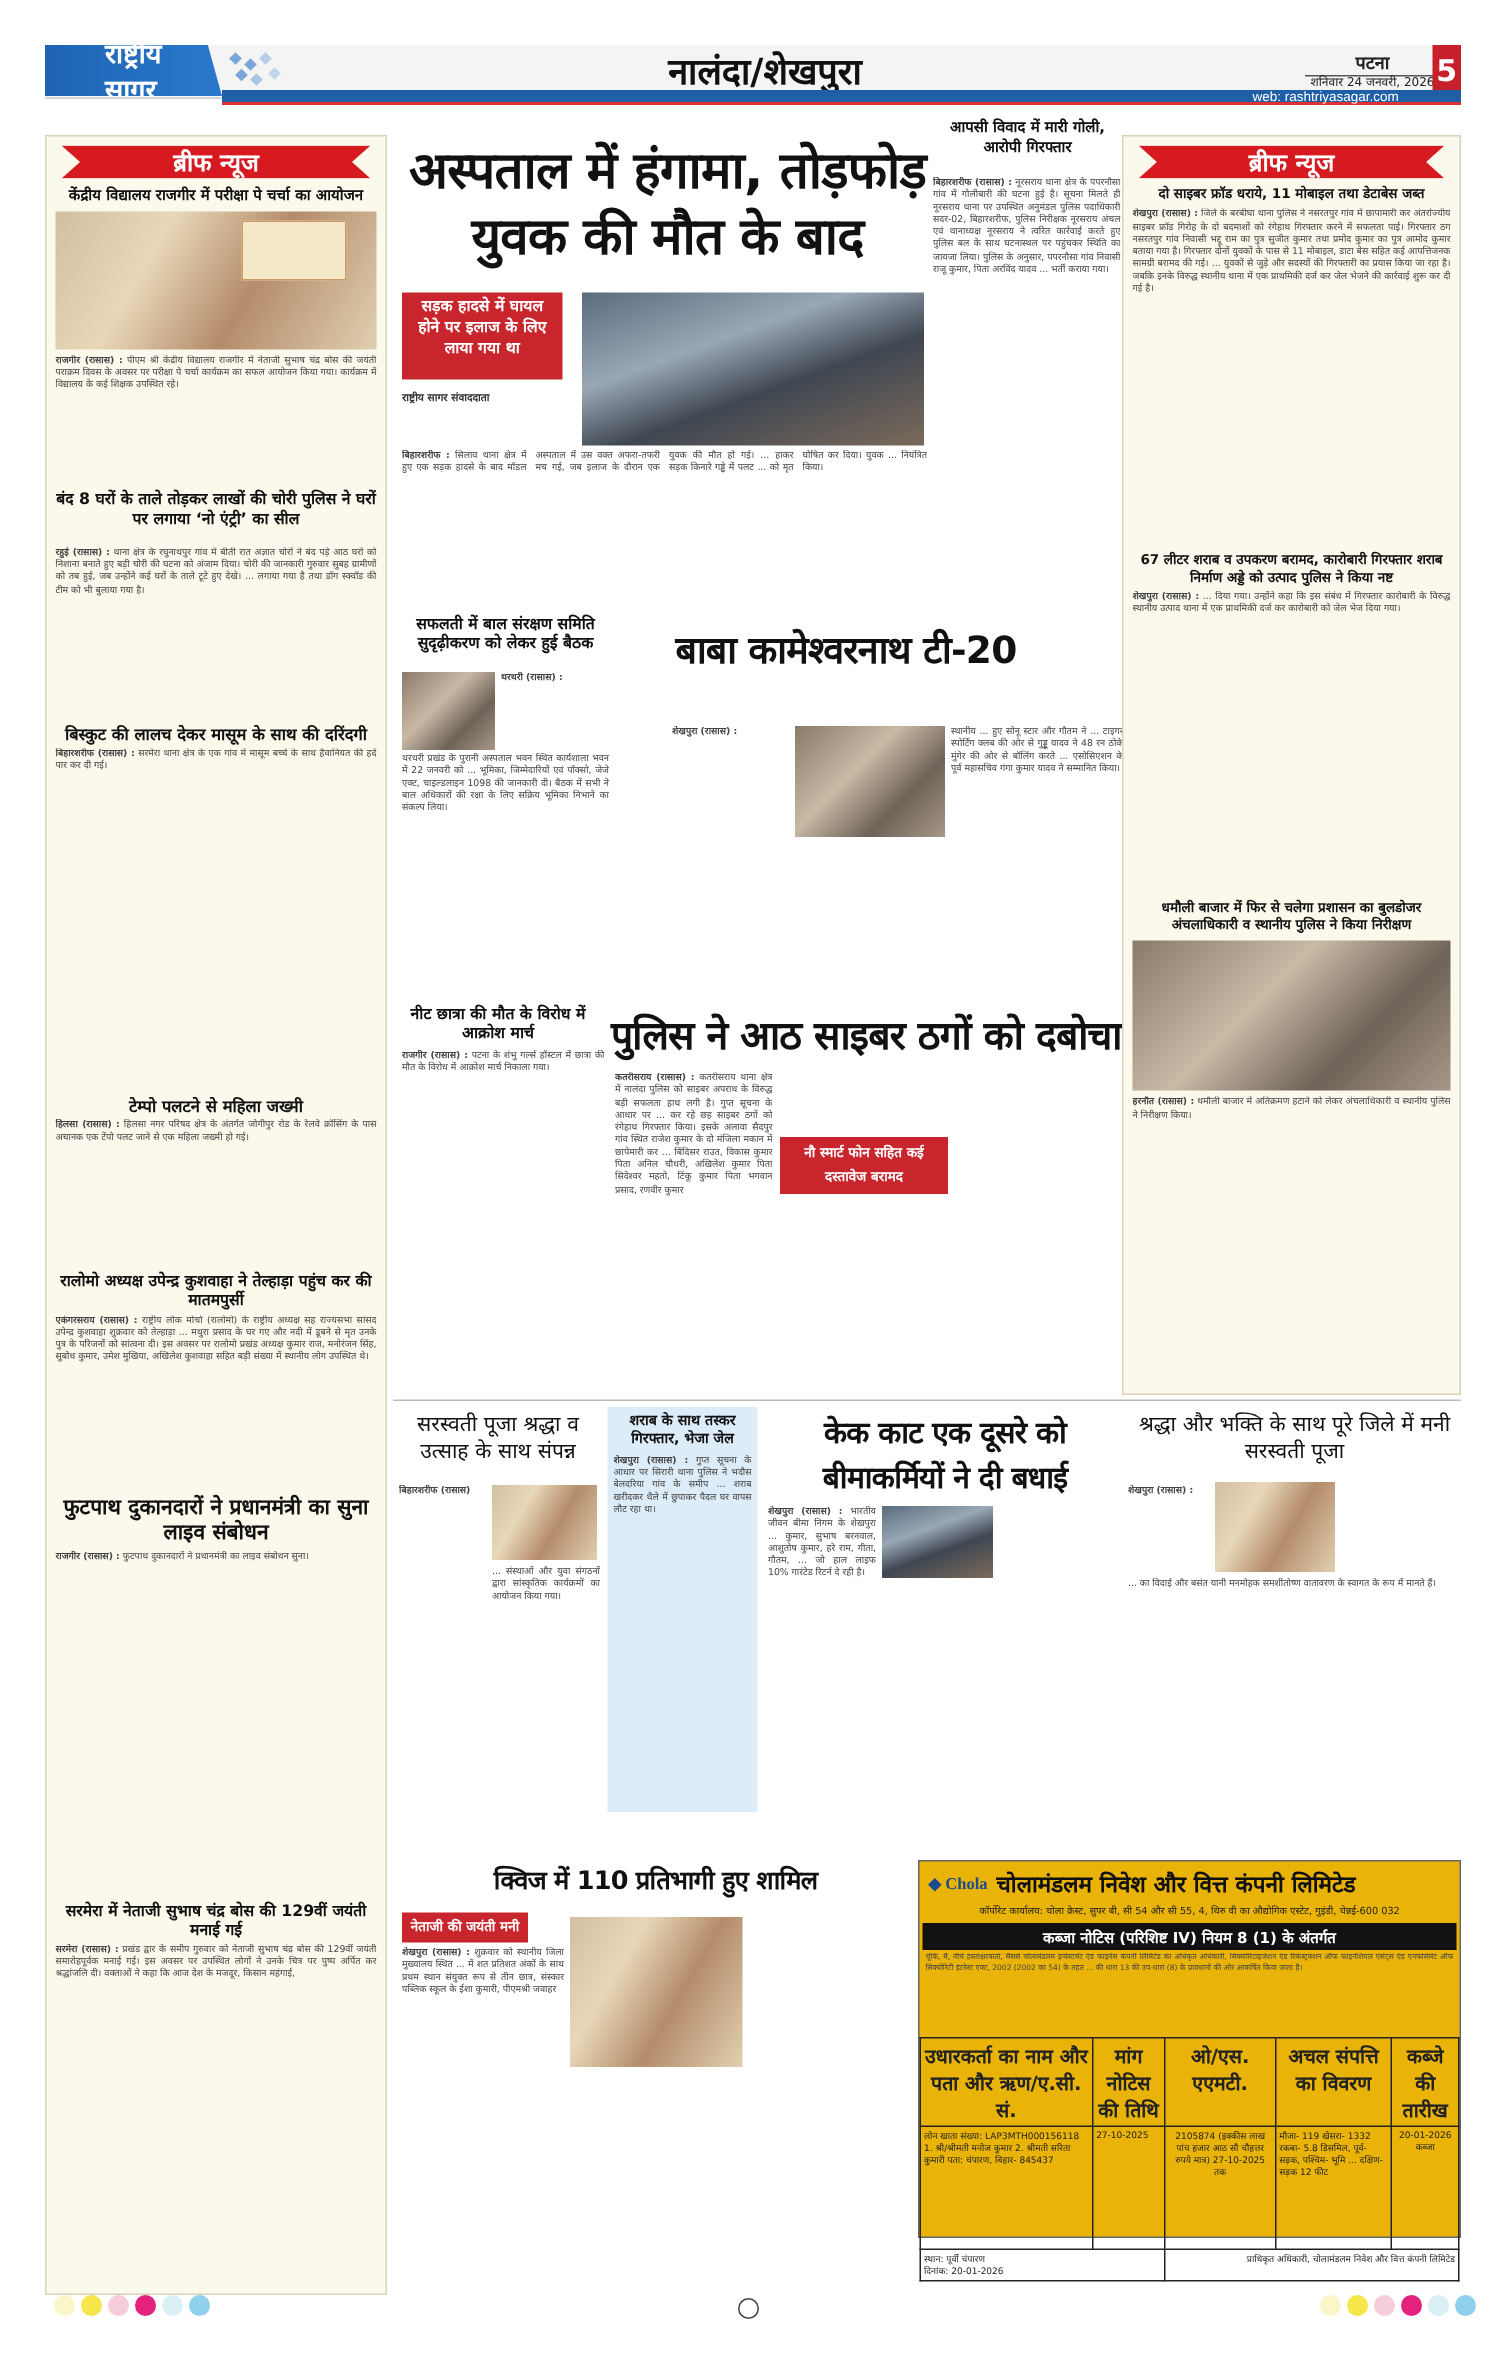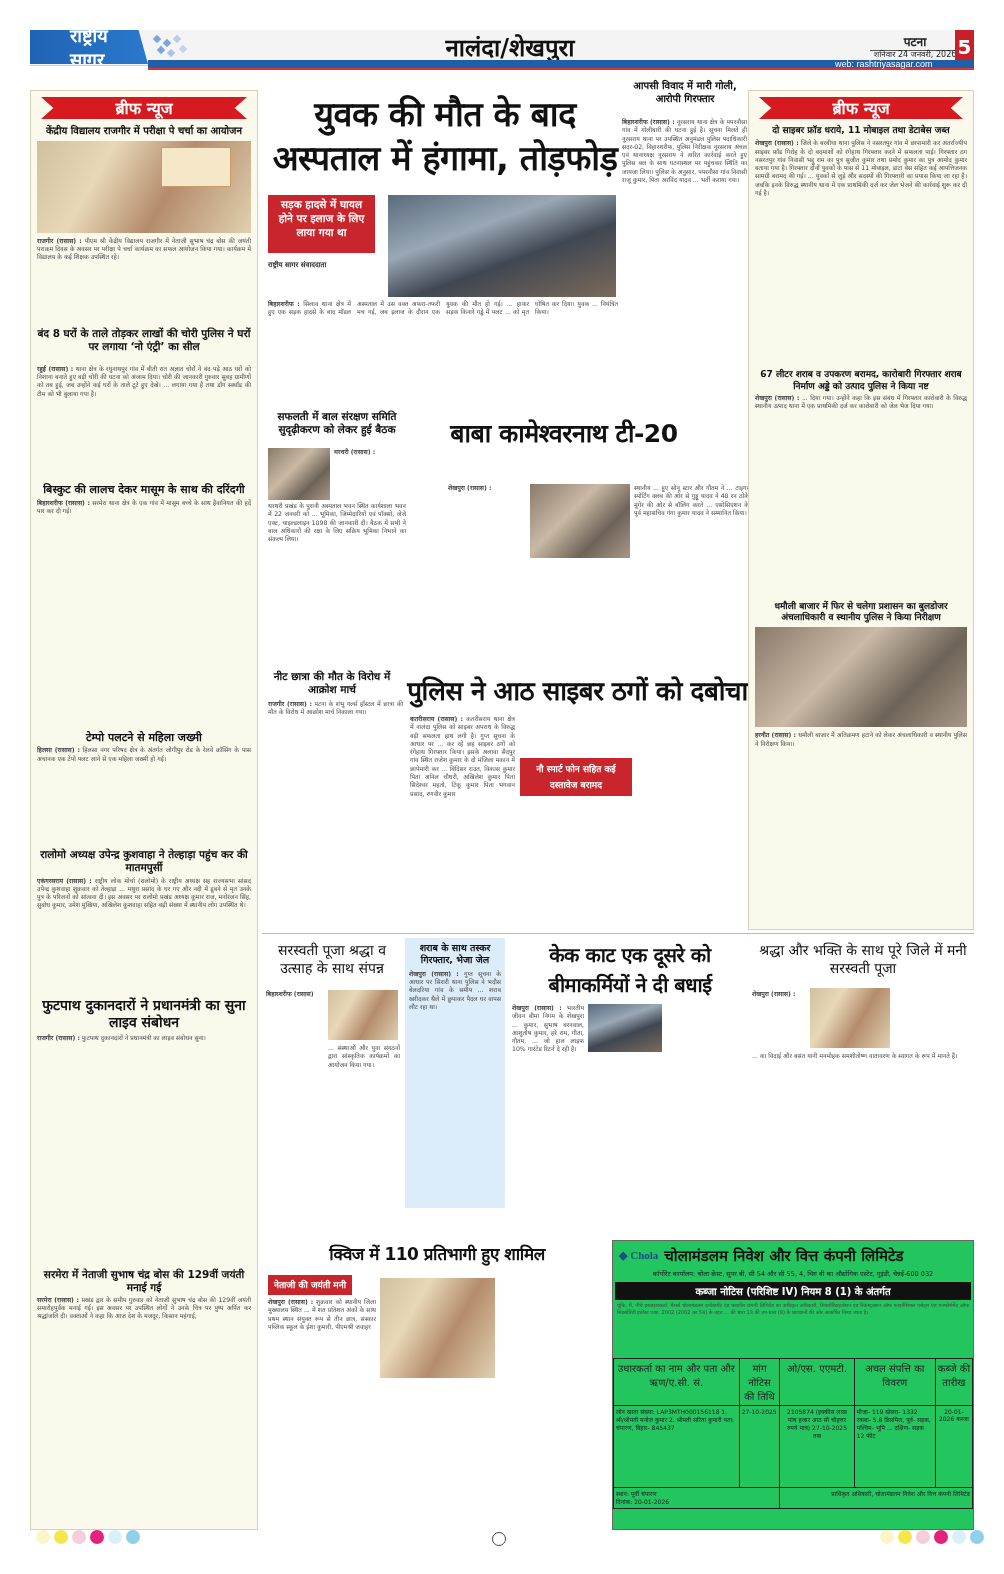--- a/index.html
+++ b/index.html
@@ -22,21 +22,21 @@
 .hd{font-weight:bold;color:#111;text-align:center;line-height:1.25}
 .txt{font-size:6.2px;line-height:8.3px;color:#444;text-align:justify;overflow:hidden}
 .photo{background:linear-gradient(135deg,#8a7a6a,#c9b9a5 40%,#6e6358 70%,#a89888);}
 .photo2{background:linear-gradient(160deg,#5a6b7d,#9aa8b5 35%,#3f4752 60%,#7b6a5a)}
 .photo3{background:linear-gradient(120deg,#d0c0a0,#e8d8b8 30%,#b48c6c 60%,#e0d0b0)}
 .redbox{background:#c8262c;color:#fff;font-weight:bold;text-align:center}
 .blue-bg{background:#dcecf8}
 .big{font-weight:900;color:#111;text-align:center;letter-spacing:-0.5px}
 table.notice{border-collapse:collapse;width:100%;font-size:6px}
 table.notice td,table.notice th{border:1px solid #222;padding:2px;vertical-align:top}
-table.notice th{font-size:10px;font-weight:normal}
+table.notice th{font-size:13px;font-weight:bold}
 .bottom-dot{position:absolute;width:14px;height:14px;border-radius:50%}
 </style>
 </head>
 <body>
 
 <div class="abs mast"></div>
 <div class="abs mast-left-wrap">
     <span>राष्ट्रीय सागर</span>
   </div>
 <div class="abs dots">
@@ -69,22 +69,22 @@
   <div class="txt" style="margin:2px 6px;height:100px"><b>हिलसा (रासास) :</b> <span>हिलसा नगर परिषद क्षेत्र के अंतर्गत जोगीपुर रोड के रेलवे क्रॉसिंग के पास अचानक एक टेंपो पलट जाने से एक महिला जख्मी हो गई।</span></div>
   <div class="hd" style="font-size:10.5px;margin:2px 4px">रालोमो अध्यक्ष उपेन्द्र कुशवाहा ने तेल्हाड़ा पहुंच कर की मातमपुर्सी</div>
   <div class="txt" style="margin:2px 6px;height:118px"><b>एकंगरसराय (रासास) :</b> <span>राष्ट्रीय लोक मोर्चा (रालोमो) के राष्ट्रीय अध्यक्ष सह राज्यसभा सांसद उपेन्द्र कुशवाहा शुक्रवार को तेल्हाड़ा ... मथुरा प्रसाद के घर गए और नदी में डूबने से मृत उनके पुत्र के परिजनों को सांत्वना दी। इस अवसर पर रालोमो प्रखंड अध्यक्ष कुमार राज, मनोरंजन सिंह, सुबोध कुमार, उमेश मुखिया, अखिलेश कुशवाहा सहित बड़ी संख्या में स्थानीय लोग उपस्थित थे।</span></div>
   <div class="hd" style="font-size:14px;margin:2px 4px">फुटपाथ दुकानदारों ने प्रधानमंत्री का सुना लाइव संबोधन</div>
   <div class="txt" style="margin:2px 6px;height:232px"><b>राजगीर (रासास) :</b> <span>फुटपाथ दुकानदारों ने प्रधानमंत्री का लाइव संबोधन सुना।</span></div>
   <div class="hd" style="font-size:10.5px;margin:2px 4px">सरमेरा में नेताजी सुभाष चंद्र बोस की 129वीं जयंती मनाई गई</div>
   <div class="txt" style="margin:2px 6px;height:120px"><b>सरमेरा (रासास) :</b> <span>प्रखंड द्वार के समीप गुरुवार को नेताजी सुभाष चंद्र बोस की 129वीं जयंती समारोहपूर्वक मनाई गई। इस अवसर पर उपस्थित लोगों ने उनके चित्र पर पुष्प अर्पित कर श्रद्धांजलि दी। वक्ताओं ने कहा कि आज देश के मजदूर, किसान महंगाई,</span></div>
 </div>
 
 <div class="abs big" style="left:265px;top:92px;width:360px;font-size:34px;line-height:44px">
+  <div>अस्पताल में हंगामा, तोड़फोड़</div>
   <div>युवक की मौत के बाद</div>
-  <div>अस्पताल में हंगामा, तोड़फोड़</div>
 </div>
 <div class="abs redbox" style="left:268px;top:195px;width:107px;height:58px;font-size:10.5px;line-height:14px;padding:2px 6px">सड़क हादसे में घायल होने पर इलाज के लिए लाया गया था</div>
 <div class="abs photo2" style="left:388px;top:195px;width:228px;height:102px"></div>
 <div class="abs" style="left:268px;top:260px;width:110px;font-size:7px;font-weight:bold;color:#333">राष्ट्रीय सागर संवाददाता</div>
 <div class="abs txt" style="left:268px;top:300px;width:350px;height:100px;column-count:4;column-gap:6px"><b>बिहारशरीफ :</b> <span>सिलाव थाना क्षेत्र में हुए एक सड़क हादसे के बाद मॉडल अस्पताल में उस वक्त अफरा-तफरी मच गई, जब इलाज के दौरान एक युवक की मौत हो गई। ... हाकर सड़क किनारे गड्ढे में पलट ... को मृत घोषित कर दिया। युवक ... नियंत्रित किया।</span></div>
 
 <div class="abs hd" style="left:620px;top:80px;width:130px;font-size:10px">आपसी विवाद में मारी गोली, आरोपी गिरफ्तार</div>
 <div class="abs txt" style="left:622px;top:118px;width:125px;height:282px"><b>बिहारशरीफ (रासास) :</b> <span>नूरसराय थाना क्षेत्र के पपरनौसा गांव में गोलीबारी की घटना हुई है। सूचना मिलते ही नूरसराय थाना पर उपस्थित अनुमंडल पुलिस पदाधिकारी सदर-02, बिहारशरीफ, पुलिस निरीक्षक नूरसराय अंचल एवं थानाध्यक्ष नूरसराय ने त्वरित कार्रवाई करते हुए पुलिस बल के साथ घटनास्थल पर पहुंचकर स्थिति का जायजा लिया। पुलिस के अनुसार, पपरनौसा गांव निवासी राजू कुमार, पिता अरविंद यादव ... भर्ती कराया गया।</span></div>
 
 <div class="abs hd" style="left:262px;top:410px;width:150px;font-size:10.5px">सफलती में बाल संरक्षण समिति सुदृढ़ीकरण को लेकर हुई बैठक</div>
@@ -139,21 +139,21 @@
 <div class="abs txt" style="left:752px;top:990px;width:55px;height:60px"><b>शेखपुरा (रासास) :</b></div>
 <div class="abs photo3" style="left:810px;top:988px;width:80px;height:60px"></div>
 <div class="abs txt" style="left:752px;top:1052px;width:222px;height:165px"><span>... का विदाई और बसंत यानी मनमोहक समशीतोष्ण वातावरण के स्वागत के रूप में मानते हैं।</span></div>
 
 <div class="abs big" style="left:262px;top:1238px;width:350px;font-size:17px;line-height:32px">क्विज में 110 प्रतिभागी हुए शामिल</div>
 <div class="abs redbox" style="left:268px;top:1275px;width:84px;height:20px;font-size:9px;line-height:20px">नेताजी की जयंती मनी</div>
 <div class="abs photo3" style="left:380px;top:1278px;width:115px;height:100px"></div>
 <div class="abs txt" style="left:268px;top:1298px;width:108px;height:230px"><b>शेखपुरा (रासास) :</b> <span>शुक्रवार को स्थानीय जिला मुख्यालय स्थित ... में शत प्रतिशत अंकों के साथ प्रथम स्थान संयुक्त रूप से तीन छात्र, संस्कार पब्लिक स्कूल के ईशा कुमारी, पीएमश्री जवाहर</span></div>
 <div class="abs txt" style="left:500px;top:1278px;width:106px;height:250px"></div>
 
-<div class="abs" style="left:612px;top:1240px;width:362px;height:290px;border:1px solid #666;background:#22c55e">
+<div class="abs" style="left:612px;top:1240px;width:362px;height:252px;border:1px solid #666;background:#eab308">
   <div style="display:flex;align-items:center;padding:4px 6px">
     <div style="font-size:11px;font-weight:bold;color:#1a4b8c;font-family:'Liberation Serif',serif;margin-right:6px">◆ <span>Chola</span></div>
     <div style="font-size:15px;font-weight:900;color:#111">चोलामंडलम निवेश और वित्त कंपनी लिमिटेड</div>
   </div>
   <div style="font-size:6.5px;text-align:center;padding:0 10px">कॉर्पोरेट कार्यालय: चोला क्रेस्ट, सुपर बी, सी 54 और सी 55, 4, थिरु वी का औद्योगिक एस्टेट, गुइंडी, चेन्नई-600 032</div>
   <div style="background:#111;color:#fff;font-weight:bold;font-size:10px;text-align:center;margin:4px 2px 2px;padding:2px">कब्जा नोटिस (परिशिष्ट IV) नियम 8 (1) के अंतर्गत</div>
   <div class="txt" style="margin:2px 4px;height:54px;font-size:5px;line-height:6.5px">चूंकि, मैं, नीचे हस्ताक्षरकर्ता, मैसर्स चोलामंडलम इन्वेस्टमेंट एंड फाइनेंस कंपनी लिमिटेड का अधिकृत अधिकारी, सिक्योरिटाइजेशन एंड रिकंस्ट्रक्शन ऑफ फाइनेंशियल एसेट्स एंड एनफोर्समेंट ऑफ सिक्योरिटी इंटरेस्ट एक्ट, 2002 (2002 का 54) के तहत ... की धारा 13 की उप-धारा (8) के प्रावधानों की ओर आकर्षित किया जाता है।</div>
   <table class="notice">
     <tbody>
         <tr>

